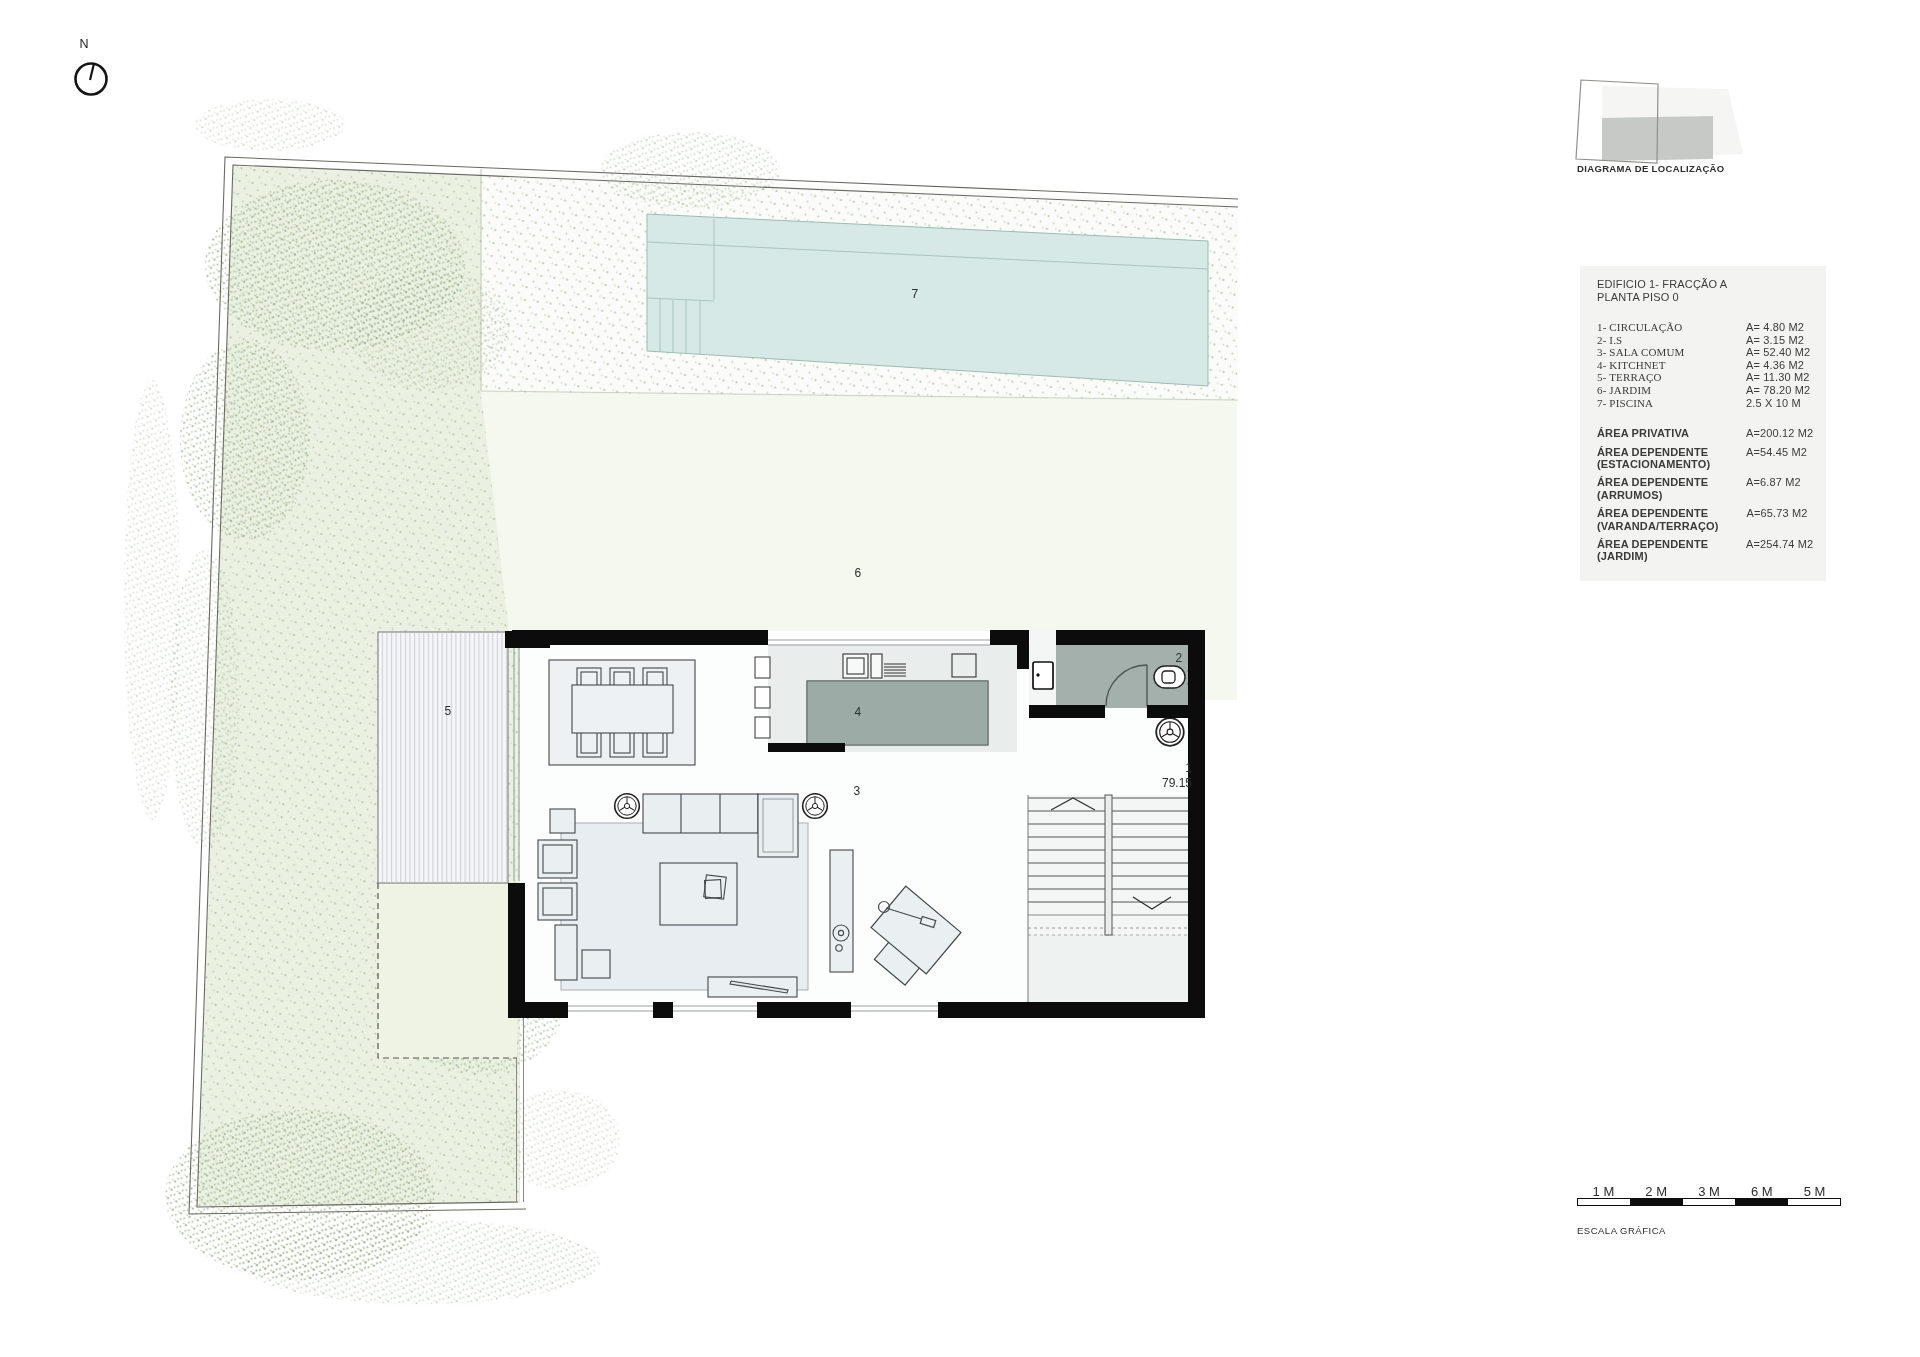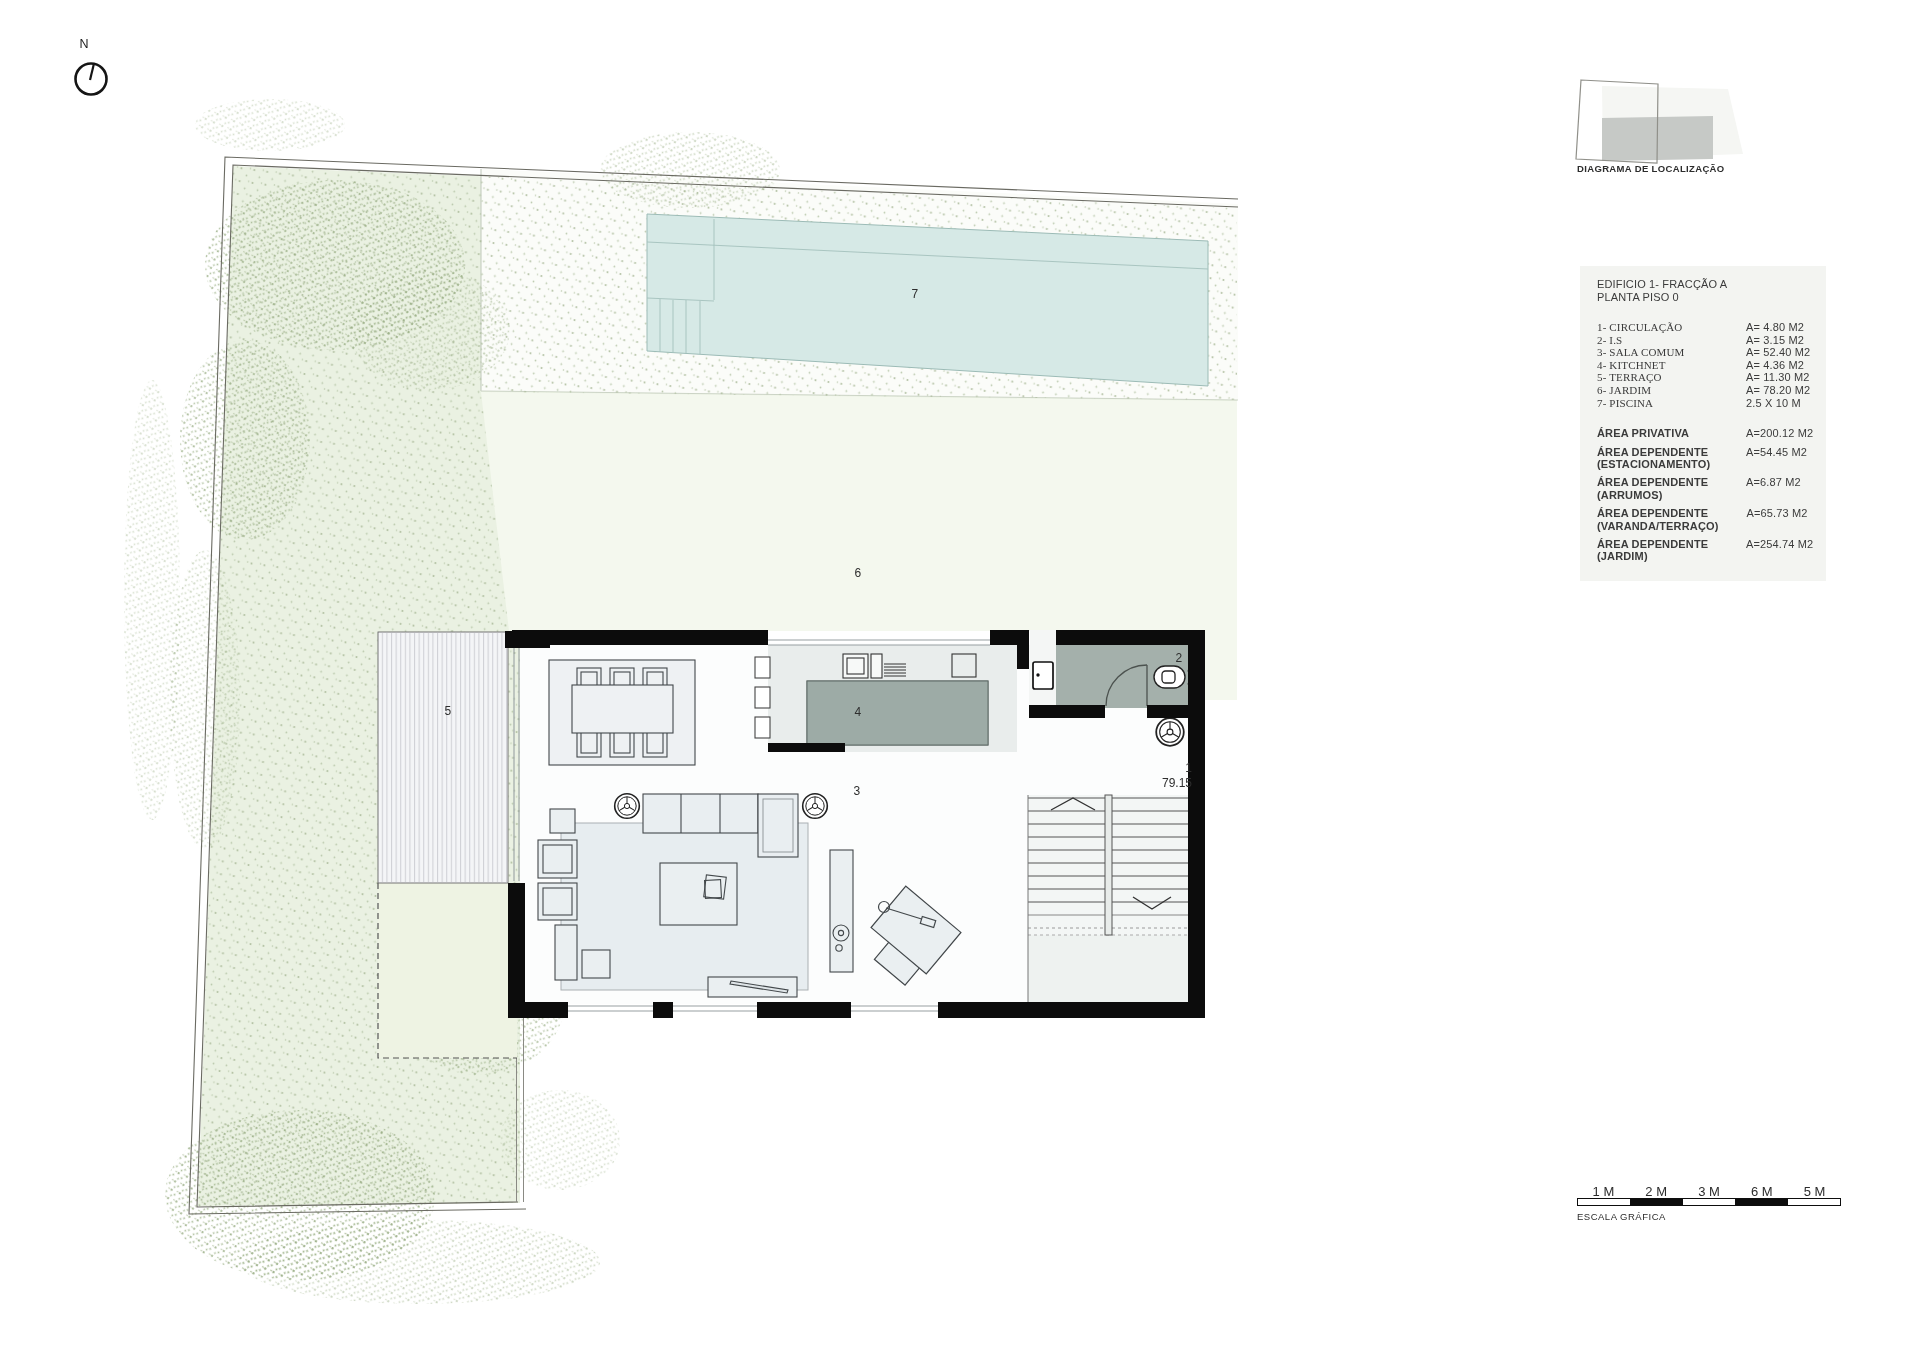--- a/index.html
+++ b/index.html
@@ -22,21 +22,21 @@
   #legend .arow{display:flex;margin-bottom:6px;line-height:12.4px;}
   #legend .arow .lab{flex:1;font-weight:bold;}
   #legend .arow .val{width:80px;margin-left:28px;}
   
   #scalebar{position:absolute;left:1577px;top:1184px;width:264px;}
   #scalebar .labels{display:flex;font-size:13px;color:#2c2c2c;height:14px;}
   #scalebar .labels span{flex:1;text-align:center;}
   #scalebar .bar{display:flex;height:6px;border:1.6px solid #0d0d0d;background:#fff;}
   #scalebar .bar div{flex:1;}
   #scalebar .bar div:nth-child(2),#scalebar .bar div:nth-child(4){background:#0d0d0d;}
-  #scalebar .caption{margin-top:5px;font-size:9.5px;letter-spacing:.5px;color:#2c2c2c;}
+  #scalebar .caption{margin-top:19px;font-size:9.5px;letter-spacing:.5px;color:#2c2c2c;}
 </style>
 </head>
 <body>
 
 <div id="canvas">
 
 <svg width="1920" height="1357" viewBox="0 0 1920 1357">
   <defs>
     <pattern id="sp" width="13" height="13" patternUnits="userSpaceOnUse" patternTransform="rotate(8)">
       <circle cx="2.5" cy="3" r="1.05" fill="#a7b896"></circle>

